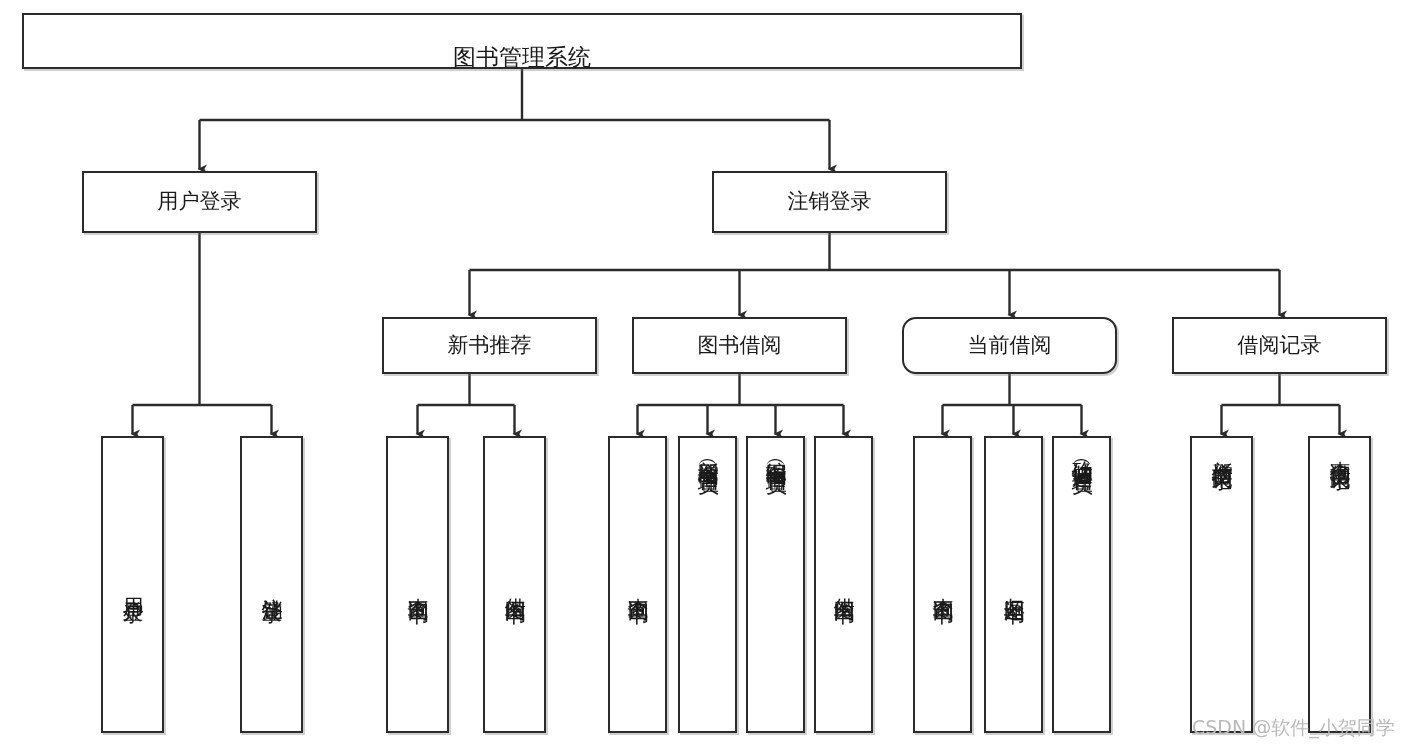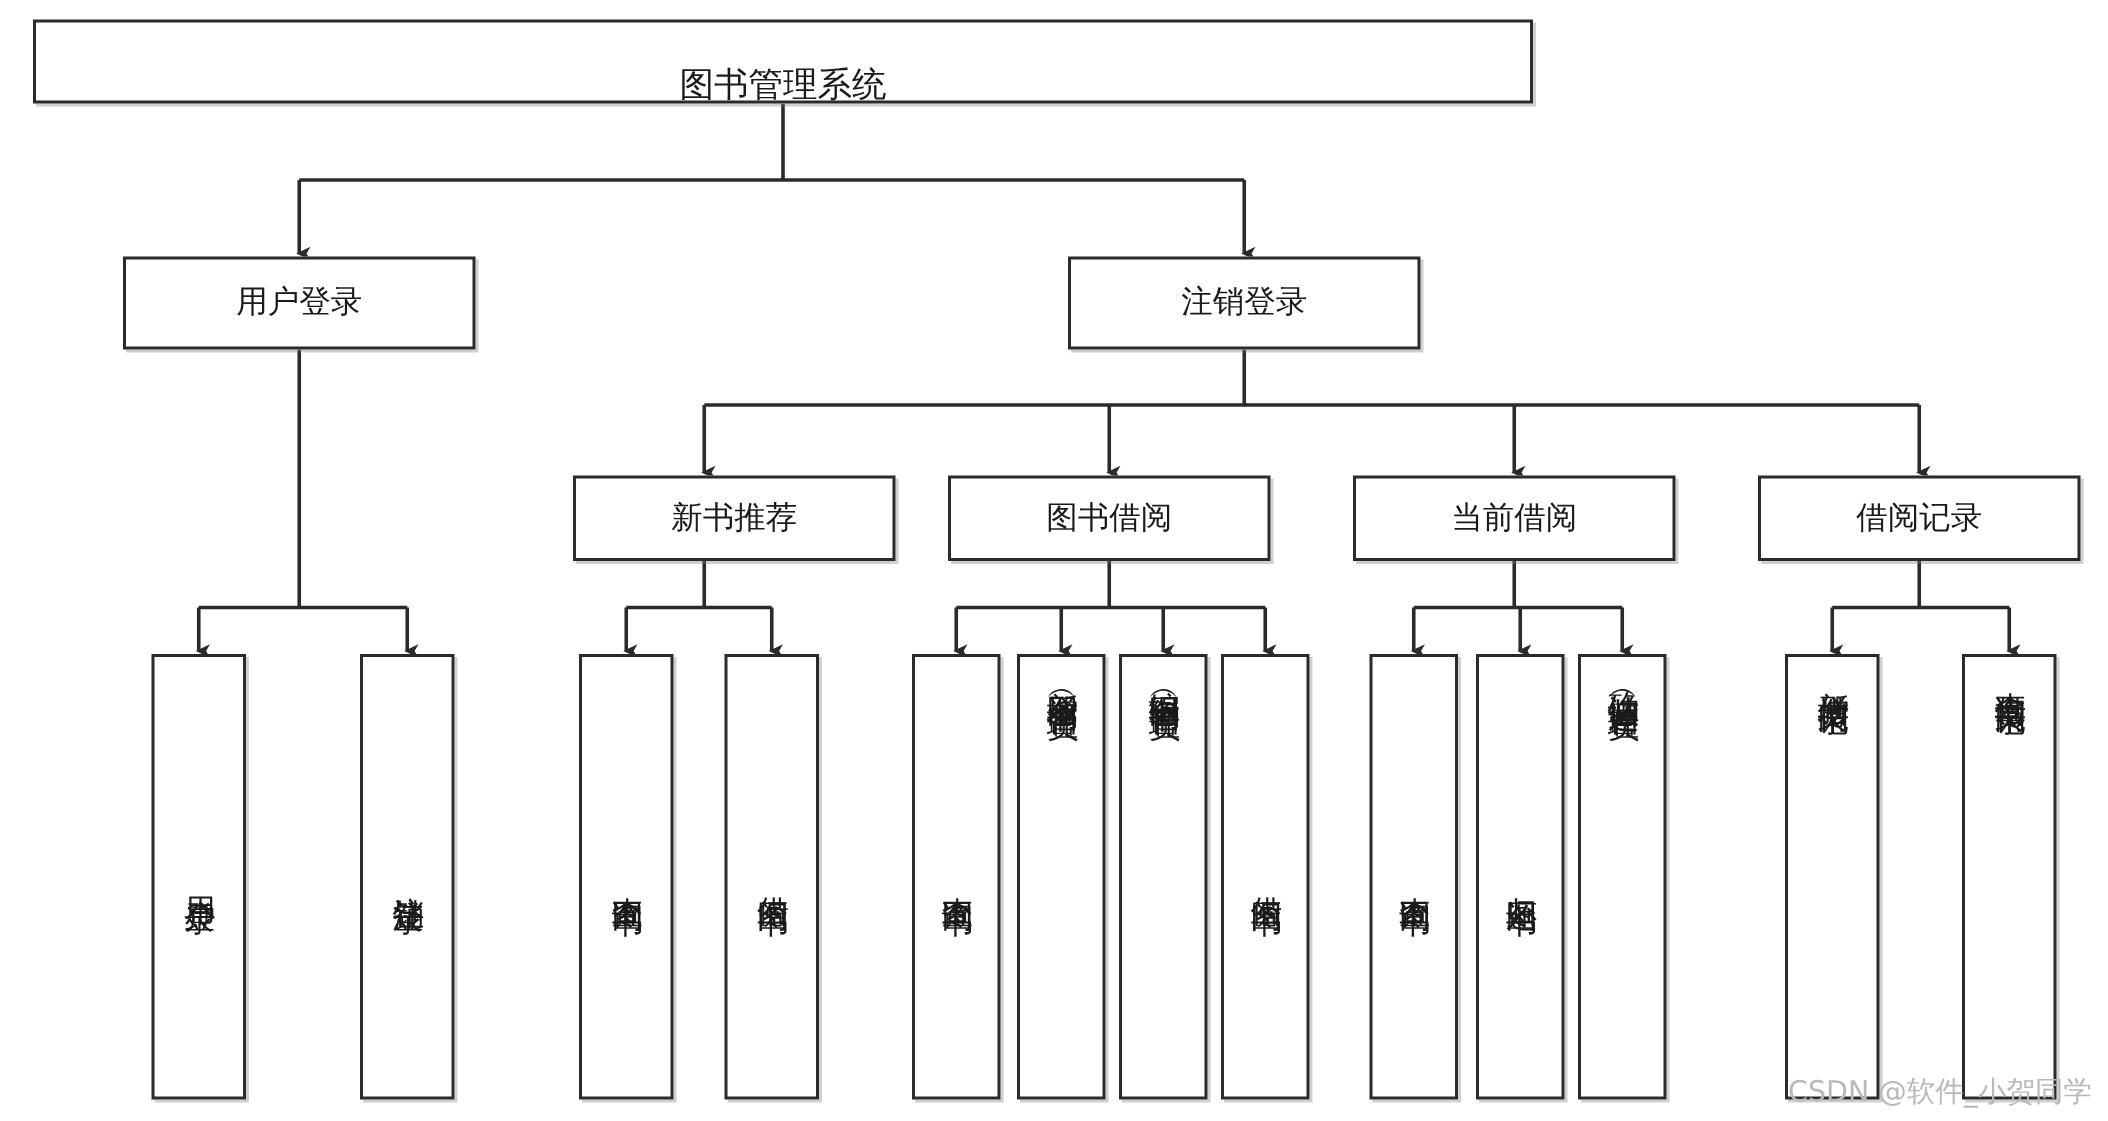--- a/index.html
+++ b/index.html
@@ -123,21 +123,21 @@
       </div>
       <div class="node-box level1" style="left: 712px; top: 171px; width: 235px; height: 62px;">
         <div class="node-label">注销登录</div>
       </div>
       <div class="node-box level2" style="left: 362px; top: 317px; width: 215px; height: 57px; margin-left: 20px;">
         <div class="node-label">新书推荐</div>
       </div>
       <div class="node-box level2" style="left: 632px; top: 317px; width: 215px; height: 57px; align-items: center;">
         <div class="node-label">图书借阅</div>
       </div>
-      <div class="node-box level2" style="left: 902px; top: 317px; width: 215px; height: 57px;">
+      <div class="node-box level2" style="left: 902px; top: 317px; width: 215px; height: 57px; border-radius: 14px;">
         <div class="node-label">当前借阅</div>
       </div>
       <div class="node-box level2" style="left: 1172px; top: 317px; width: 215px; height: 57px;">
         <div class="node-label">借阅记录</div>
       </div>
       <div class="node-box level3 leaf short-text" style="left: 101px; top: 436px; width: 63px; height: 297px;">
         <div class="node-label">用户登录</div>
       </div>
       <div class="node-box level3 leaf short-text" style="left: 240px; top: 436px; width: 63px; height: 297px;">
         <div class="node-label">注销登录</div>

